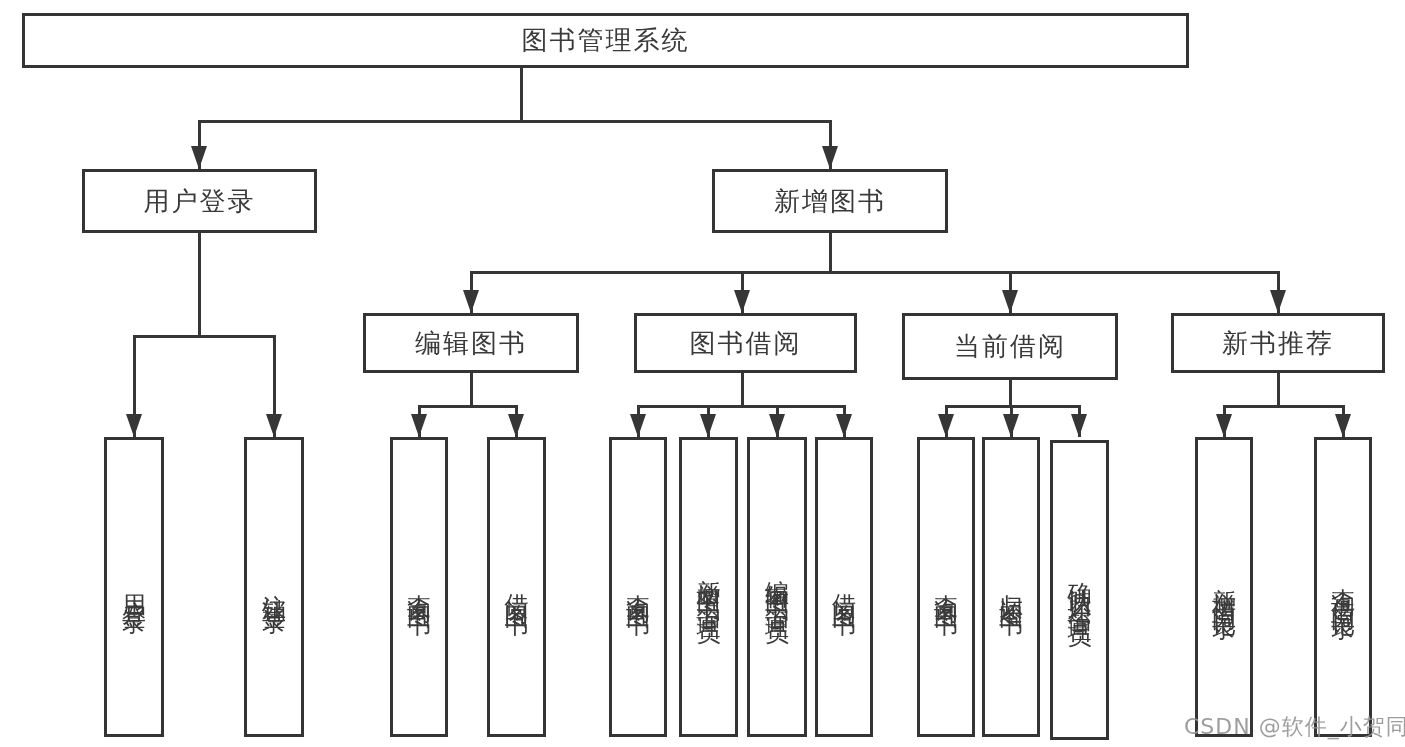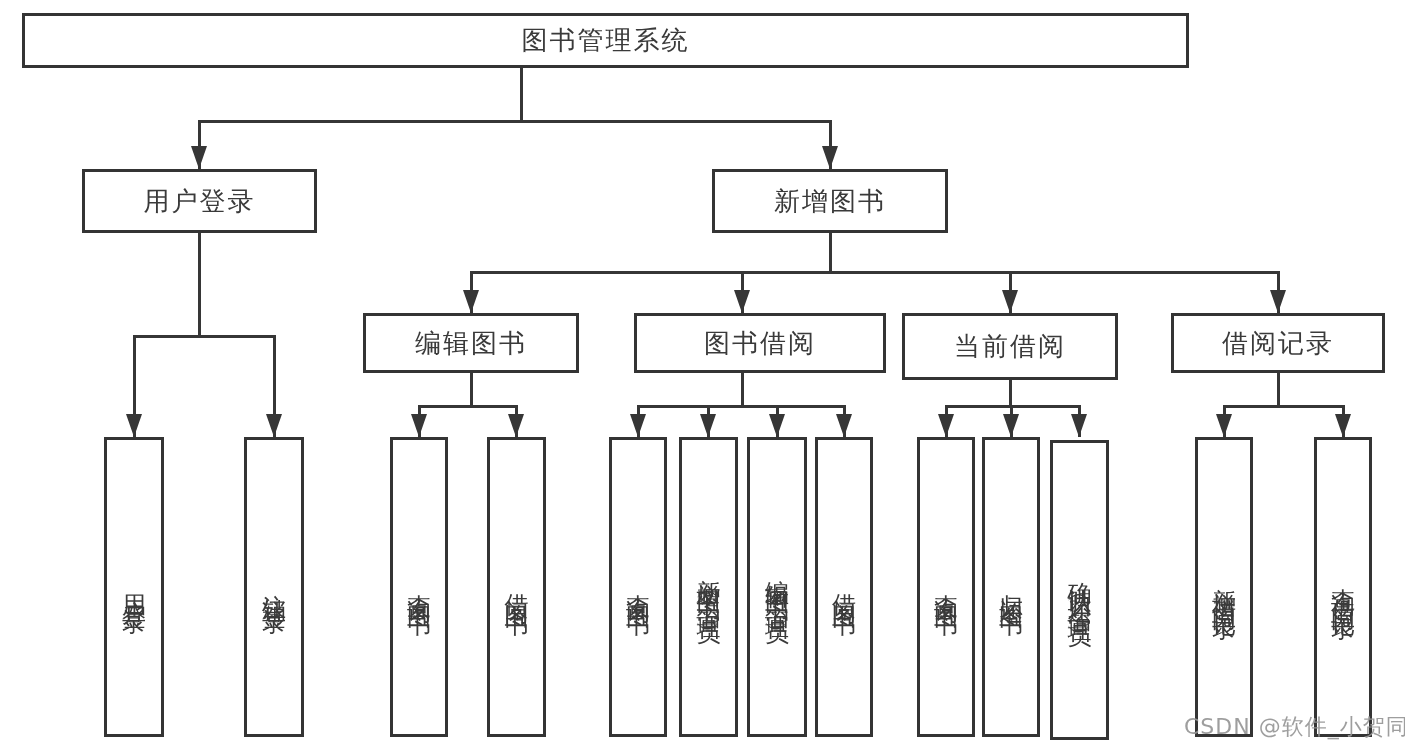--- a/index.html
+++ b/index.html
@@ -73,28 +73,28 @@
   <div class="vl" style="left:1009px;top:271px;height:42px"></div>
   <div class="vl" style="left:1277px;top:271px;height:42px"></div>
   <div class="ar" style="left:463px;top:290px"></div>
   <div class="ar" style="left:734px;top:290px"></div>
   <div class="ar" style="left:1002px;top:290px"></div>
   <div class="ar" style="left:1270px;top:290px"></div>
 
   <div class="box" style="left:363px;top:313px;width:216px;height:60px">
     <span>编辑图书</span>
   </div>
-  <div class="box" style="left:634px;top:313px;width:252px;height:60px">
+  <div class="box" style="left:634px;top:313px;width:223px;height:60px">
     <span>图书借阅</span>
   </div>
   <div class="box" style="left:902px;top:313px;width:216px;height:67px">
     <span>当前借阅</span>
   </div>
   <div class="box" style="left:1171px;top:313px;width:214px;height:60px">
-    <span>借阅记录</span>
+    <span>新书推荐</span>
   </div>
 
   <div class="vl" style="left:470px;top:373px;height:35px"></div>
   <div class="hl" style="left:418px;top:405px;width:100px"></div>
   <div class="vl" style="left:418px;top:405px;height:32px"></div>
   <div class="vl" style="left:515px;top:405px;height:32px"></div>
   <div class="ar" style="left:411px;top:414px"></div>
   <div class="ar" style="left:508px;top:414px"></div>
 
   <div class="vl" style="left:741px;top:373px;height:35px"></div>

